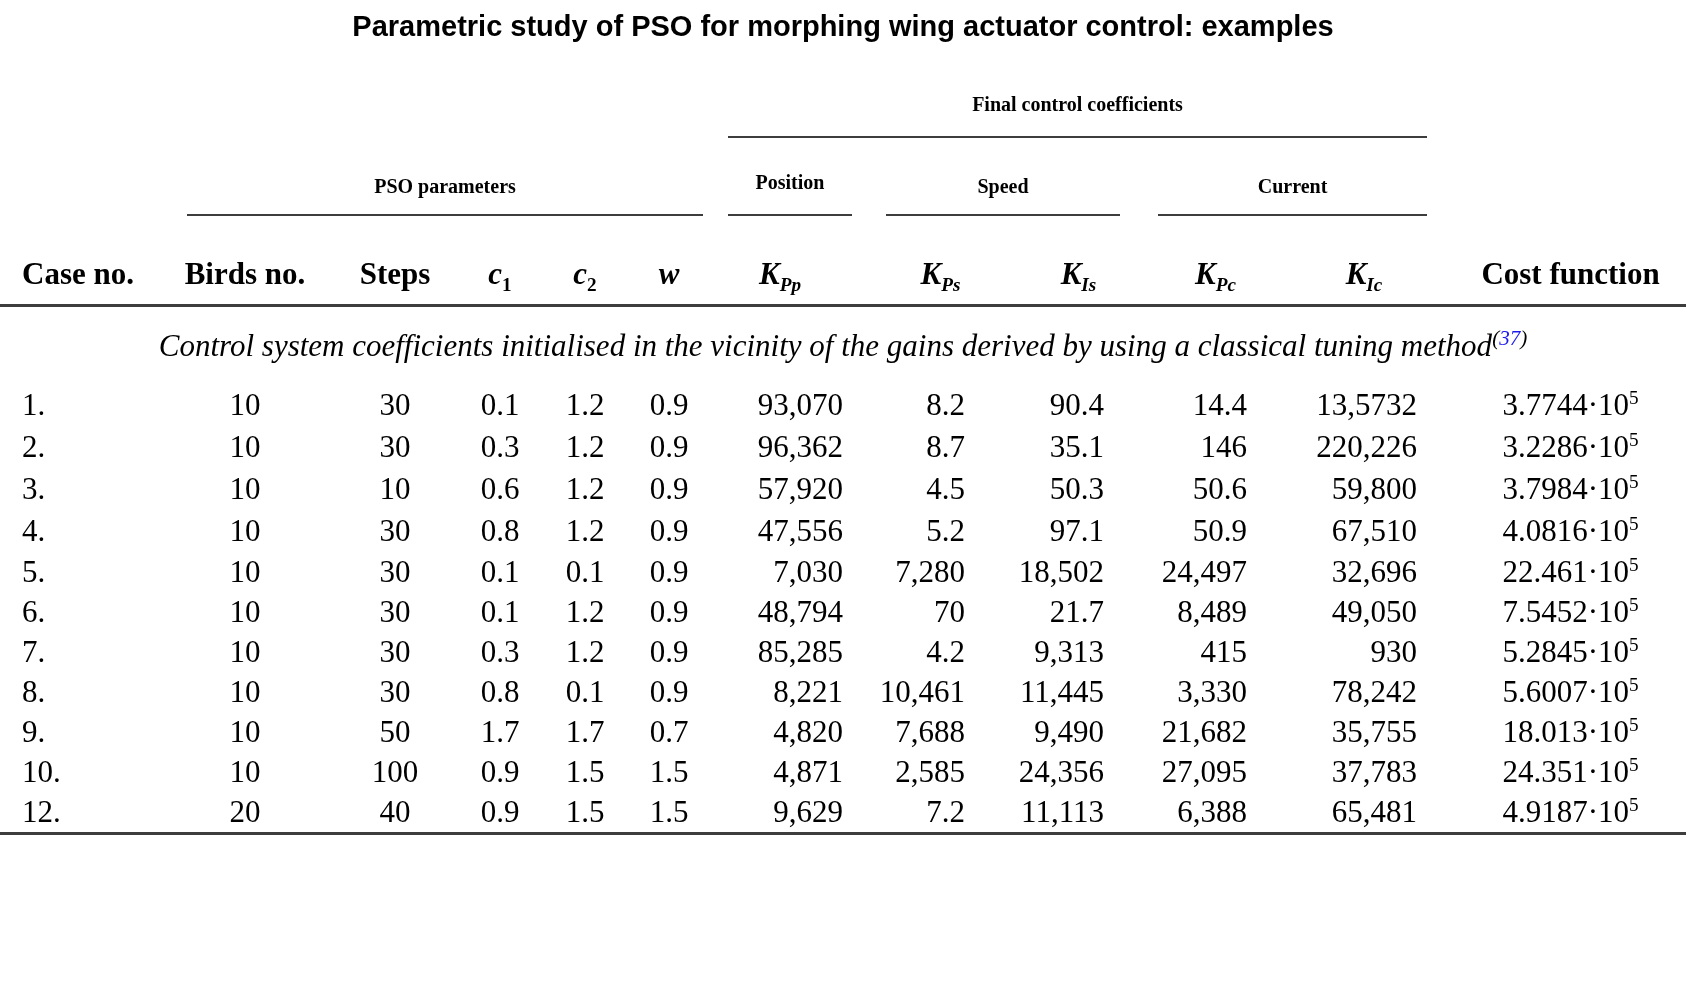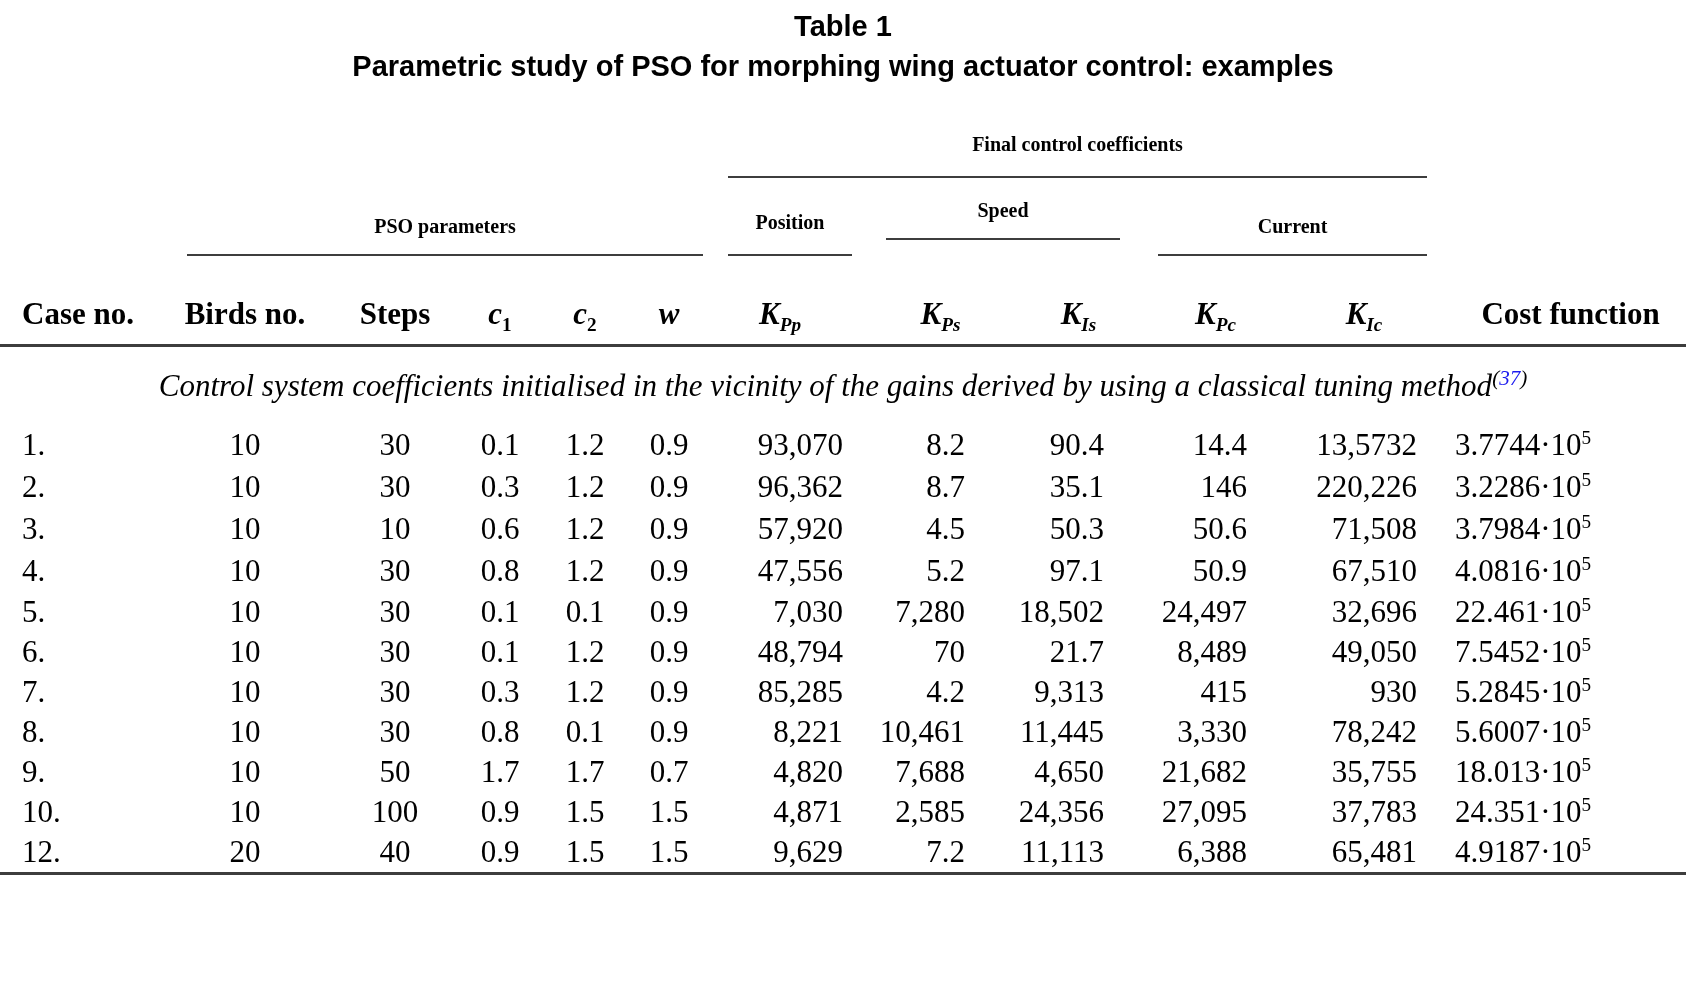--- a/index.html
+++ b/index.html
@@ -25,21 +25,21 @@
   
   tr.grp-top th{height:76px;vertical-align:bottom;}
   tr.grp-mid th{height:78px;vertical-align:bottom;}
   .grp-inner{
     font-weight:bold;font-size:20px;text-align:center;
     border-bottom:2px solid var(--rule-dark);
   }
   .gi-fcc{padding-bottom:20px;margin:0 -2px 0 20px;}
   .gi-pso{padding-bottom:16px;margin:0 5px 0 27px;}
   .gi-pos{padding-bottom:20px;margin:0 0 0 20px;}
-  .gi-spd{padding-bottom:16px;margin:0 -8px 16px 34px;}
+  .gi-spd{padding-bottom:16px;margin:0 -8px 0 34px;}
   .gi-cur{padding-bottom:16px;margin:0 -2px 0 46px;}
   
   tr.col-head th{
     height:76px;vertical-align:bottom;padding-bottom:12px;
     font-weight:bold;font-size:31px;text-align:center;
   }
   tr.col-head th.th-case{text-align:left;padding-left:22px;}
   tr.col-head th.th-kps{position:relative;left:27px;}
   tr.col-head th.th-kis{position:relative;left:35px;}
   tr.col-head th.th-kpc{position:relative;left:32px;}
@@ -55,35 +55,34 @@
   tr.g2 td{height:40px;}
   tr.bold-row td{font-weight:bold;}
   td.c-case{text-align:left;padding-left:22px;}
   td.c-mid{text-align:center;}
   td.c-num{text-align:right;}
   td.c-kpp{padding-right:9px;}
   td.c-kps{padding-right:10px;}
   td.c-kis{padding-right:8px;}
   td.c-kpc{padding-right:8px;}
   td.c-kic{padding-right:8px;}
-  td.c-cost{padding-left:30px;font-family:Liberation Serif, serif;}
+  td.c-cost{text-align:center;padding-left:30px;font-family:Liberation Serif, serif;}
   
   tr.s1 td{height:77px;}
   tr.s2 td{height:84px;}
   td.section{
     text-align:center;font-style:italic;font-size:31px;
   }
   td.section sup{font-size:0.68em;}
   .ref{color:var(--ref-blue);}
 </style>
 </head>
 <body>
 
 <div class="caption">
-  <div>Table 1</div>
   <div>Parametric study of PSO for morphing wing actuator control: examples</div>
 </div>
 
 <table>
   <colgroup>
     <col style="width:160px">
       <col style="width:170px">
       <col style="width:130px">
     <col style="width:80px">
       <col style="width:90px">
@@ -170,21 +169,21 @@
         <td class="c-case">3.</td>
         <td class="c-mid">10</td>
         <td class="c-mid">10</td>
         <td class="c-mid">0.6</td>
         <td class="c-mid">1.2</td>
         <td class="c-mid">0.9</td>
         <td class="c-num c-kpp">57,920</td>
         <td class="c-num c-kps">4.5</td>
         <td class="c-num c-kis">50.3</td>
         <td class="c-num c-kpc">50.6</td>
-        <td class="c-num c-kic">71,508</td>
+        <td class="c-num c-kic">59,800</td>
         <td class="c-cost"><span>3.7984·10</span><sup>5</sup></td>
       </tr>
       <tr class="g1">
         <td class="c-case">4.</td>
         <td class="c-mid">10</td>
         <td class="c-mid">30</td>
         <td class="c-mid">0.8</td>
         <td class="c-mid">1.2</td>
         <td class="c-mid">0.9</td>
         <td class="c-num c-kpp">47,556</td>
@@ -252,21 +251,21 @@
       </tr>
       <tr class="g2">
         <td class="c-case">9.</td>
         <td class="c-mid">10</td>
         <td class="c-mid">50</td>
         <td class="c-mid">1.7</td>
         <td class="c-mid">1.7</td>
         <td class="c-mid">0.7</td>
         <td class="c-num c-kpp">4,820</td>
         <td class="c-num c-kps">7,688</td>
-        <td class="c-num c-kis">4,650</td>
+        <td class="c-num c-kis">9,490</td>
         <td class="c-num c-kpc">21,682</td>
         <td class="c-num c-kic">35,755</td>
         <td class="c-cost"><span>18.013·10</span><sup>5</sup></td>
       </tr>
       <tr class="g2">
         <td class="c-case">10.</td>
         <td class="c-mid">10</td>
         <td class="c-mid">100</td>
         <td class="c-mid">0.9</td>
         <td class="c-mid">1.5</td>

